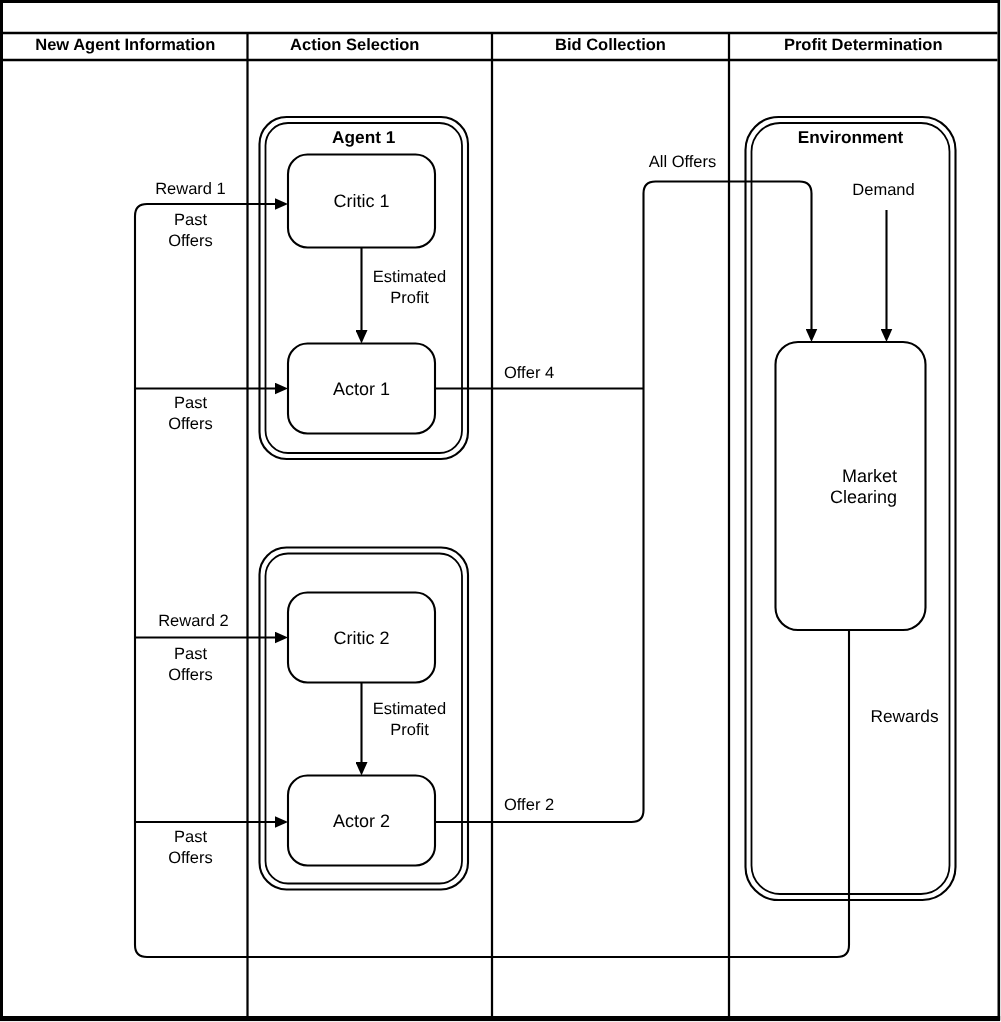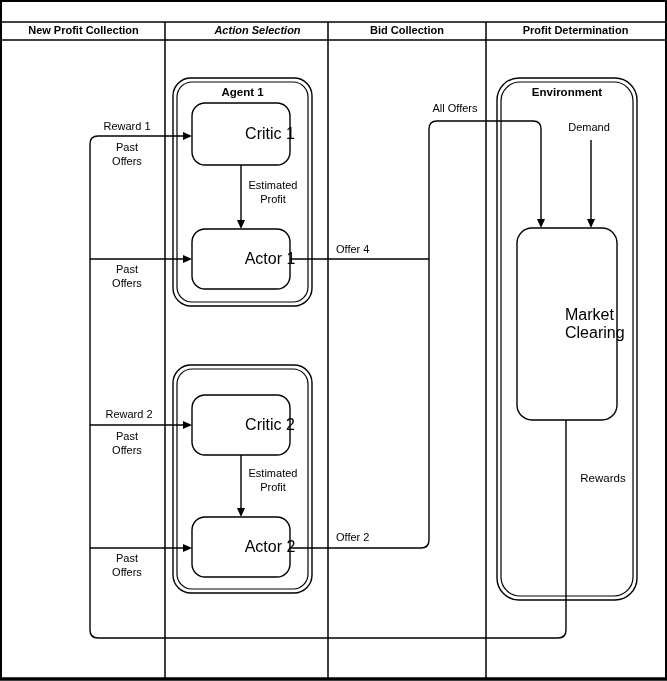--- a/index.html
+++ b/index.html
@@ -15,21 +15,21 @@
   svg.layer { position:absolute; left:0; top:0; width:667px; height:681px; }
   .lbl { position:absolute; color:#000; }
   .s11 { font-size:11px; line-height:1.3; }
   .s115 { font-size:11.5px; line-height:1.3; }
   .ctr { text-align:center; }
   .bold { font-weight:bold; }
   .title-text { font-size:12.5px; font-weight:bold; text-align:center; }
   .lane-header { font-size:11px; font-weight:bold; text-align:center; }
   .box-label {
     display:flex; align-items:center; justify-content:center;
-    text-align:left; font-size:16px;margin-left:29px;
+    text-align:right; font-size:12px;
   }
   .box-label span { display:inline-block; }
   .wrap62 { max-width:62px; }
 </style>
 </head>
 <body>
 
 <div class="diagram">
 
   <svg class="layer" viewBox="0 0 667 681" xmlns="http://www.w3.org/2000/svg">
@@ -69,22 +69,22 @@
 
     <path d="M241,165 L241,221" fill="none" stroke="#000" stroke-width="1.4" marker-end="url(#arrow)"></path>
     <path d="M241,455 L241,509" fill="none" stroke="#000" stroke-width="1.4" marker-end="url(#arrow)"></path>
 
     <path d="M290,259 L429,259" fill="none" stroke="#000" stroke-width="1.4"></path>
     <path d="M290,548 L421,548 Q429,548 429,540 L429,129 Q429,121 437,121 L533,121 Q541,121 541,129 L541,220" fill="none" stroke="#000" stroke-width="1.4" marker-end="url(#arrow)"></path>
 
     <path d="M591,140 L591,220" fill="none" stroke="#000" stroke-width="1.4" marker-end="url(#arrow)"></path>
   </svg>
 
-  <div class="lbl lane-header" style="left:2px;top:24px;width:163px;">New Profit Collection</div>
-  <div class="lbl lane-header" style="left:176px;top:24px;width:163px;font-style:italic;">Action Selection</div>
+  <div class="lbl lane-header" style="left:2px;top:24px;width:163px;">New Agent Information</div>
+  <div class="lbl lane-header" style="left:155px;top:24px;width:163px;">Action Selection</div>
   <div class="lbl lane-header" style="left:328px;top:24px;width:158px;">Bid Collection</div>
   <div class="lbl lane-header" style="left:486px;top:24px;width:179px;">Profit Determination</div>
 
   <div class="lbl bold s115 ctr" style="left:177px;top:85px;width:131px;">Agent 1</div>
   <div class="lbl box-label" style="left:192px;top:103px;width:98px;height:62px;">
       <span>Critic 1</span>
     </div>
   <div class="lbl s11 ctr" style="left:241px;top:178px;width:64px;">Estimated Profit</div>
   <div class="lbl box-label" style="left:192px;top:229px;width:98px;height:60px;">
       <span>Actor 1</span>

